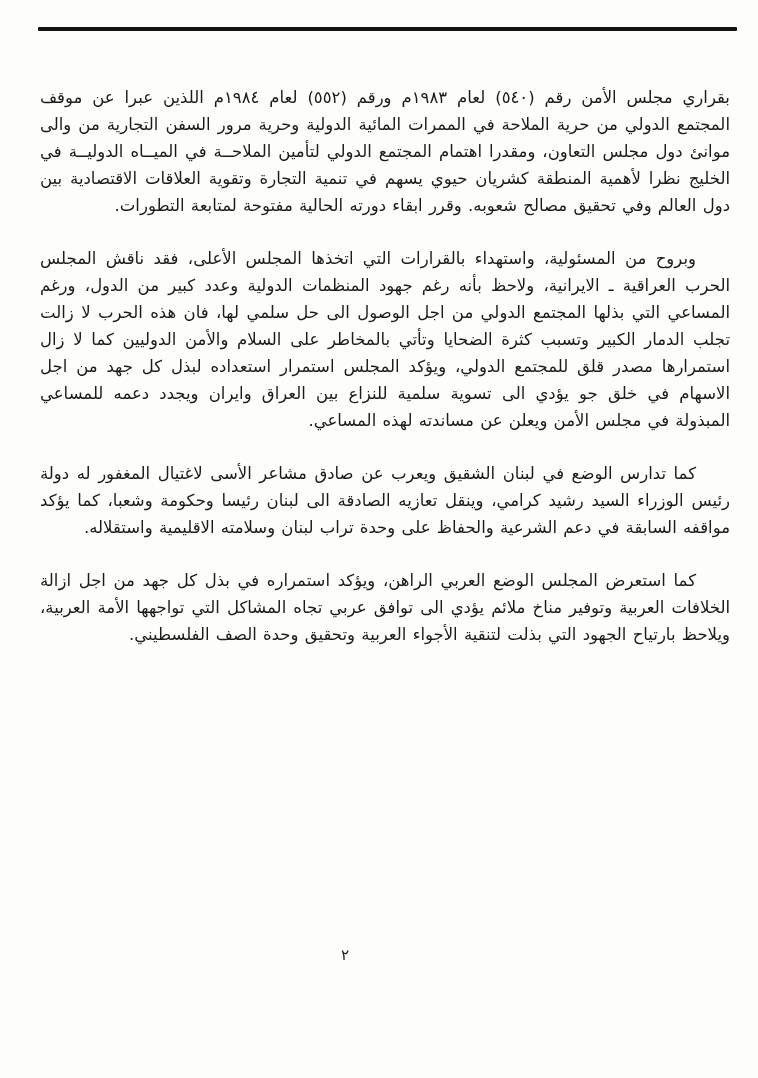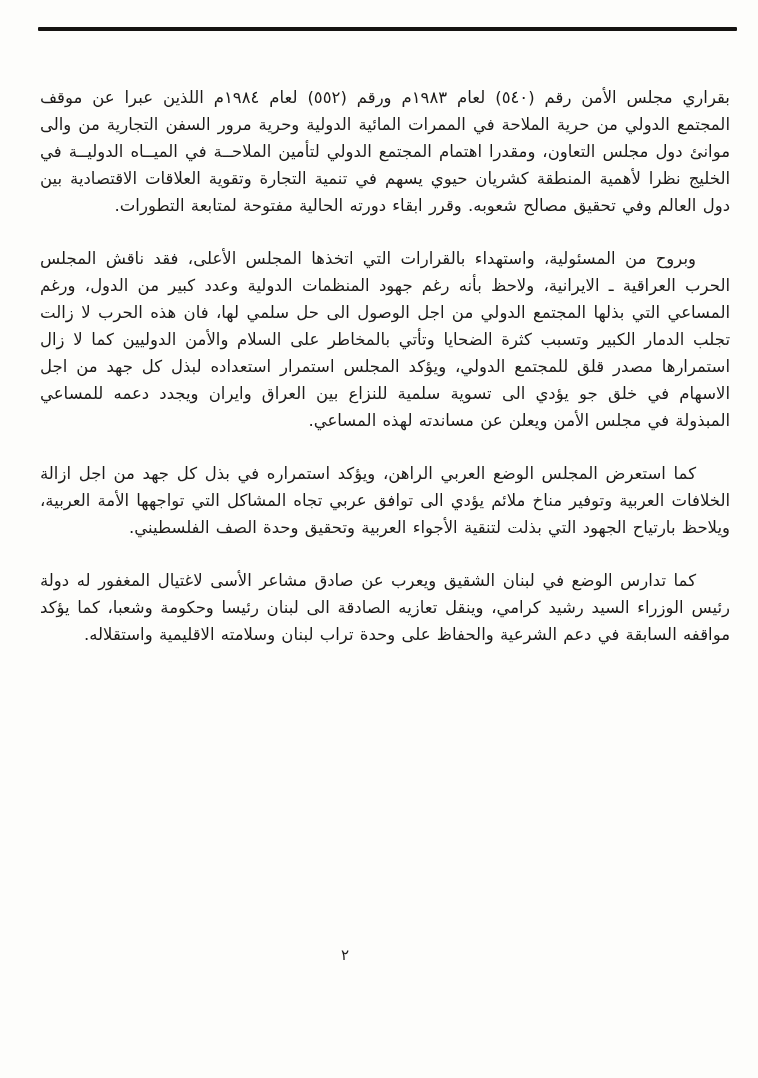--- a/index.html
+++ b/index.html
@@ -59,19 +59,19 @@
 </head>
 <body>
 
 <div class="page">
 
   <div class="scan-line"></div>
 
   <div class="text-block">
     <p class="para">بقراري مجلس الأمن رقم (٥٤٠) لعام ١٩٨٣م ورقم (٥٥٢) لعام ١٩٨٤م اللذين عبرا عن موقف المجتمع الدولي من حرية الملاحة في الممرات المائية الدولية وحرية مرور السفن التجارية من والى موانئ دول مجلس التعاون، ومقدرا اهتمام المجتمع الدولي لتأمين الملاحــة في الميــاه الدوليــة في الخليج نظرا لأهمية المنطقة كشريان حيوي يسهم في تنمية التجارة وتقوية العلاقات الاقتصادية بين دول العالم وفي تحقيق مصالح شعوبه. وقرر ابقاء دورته الحالية مفتوحة لمتابعة التطورات.</p>
     <p class="para indent">وبروح من المسئولية، واستهداء بالقرارات التي اتخذها المجلس الأعلى، فقد ناقش المجلس الحرب العراقية ـ الايرانية، ولاحظ بأنه رغم جهود المنظمات الدولية وعدد كبير من الدول، ورغم المساعي التي بذلها المجتمع الدولي من اجل الوصول الى حل سلمي لها، فان هذه الحرب لا زالت تجلب الدمار الكبير وتسبب كثرة الضحايا وتأتي بالمخاطر على السلام والأمن الدوليين كما لا زال استمرارها مصدر قلق للمجتمع الدولي، ويؤكد المجلس استمرار استعداده لبذل كل جهد من اجل الاسهام في خلق جو يؤدي الى تسوية سلمية للنزاع بين العراق وايران ويجدد دعمه للمساعي المبذولة في مجلس الأمن ويعلن عن مساندته لهذه المساعي.</p>
+    <p class="para indent">كما تدارس الوضع في لبنان الشقيق ويعرب عن صادق مشاعر الأسى لاغتيال المغفور له دولة رئيس الوزراء السيد رشيد كرامي، وينقل تعازيه الصادقة الى لبنان رئيسا وحكومة وشعبا، كما يؤكد مواقفه السابقة في دعم الشرعية والحفاظ على وحدة تراب لبنان وسلامته الاقليمية واستقلاله.</p>
     <p class="para indent">كما استعرض المجلس الوضع العربي الراهن، ويؤكد استمراره في بذل كل جهد من اجل ازالة الخلافات العربية وتوفير مناخ ملائم يؤدي الى توافق عربي تجاه المشاكل التي تواجهها الأمة العربية، ويلاحظ بارتياح الجهود التي بذلت لتنقية الأجواء العربية وتحقيق وحدة الصف الفلسطيني.</p>
-    <p class="para indent">كما تدارس الوضع في لبنان الشقيق ويعرب عن صادق مشاعر الأسى لاغتيال المغفور له دولة رئيس الوزراء السيد رشيد كرامي، وينقل تعازيه الصادقة الى لبنان رئيسا وحكومة وشعبا، كما يؤكد مواقفه السابقة في دعم الشرعية والحفاظ على وحدة تراب لبنان وسلامته الاقليمية واستقلاله.</p>
   </div>
 
   <div class="page-number">٢</div>
 
 </div>
 
 </body></html>

